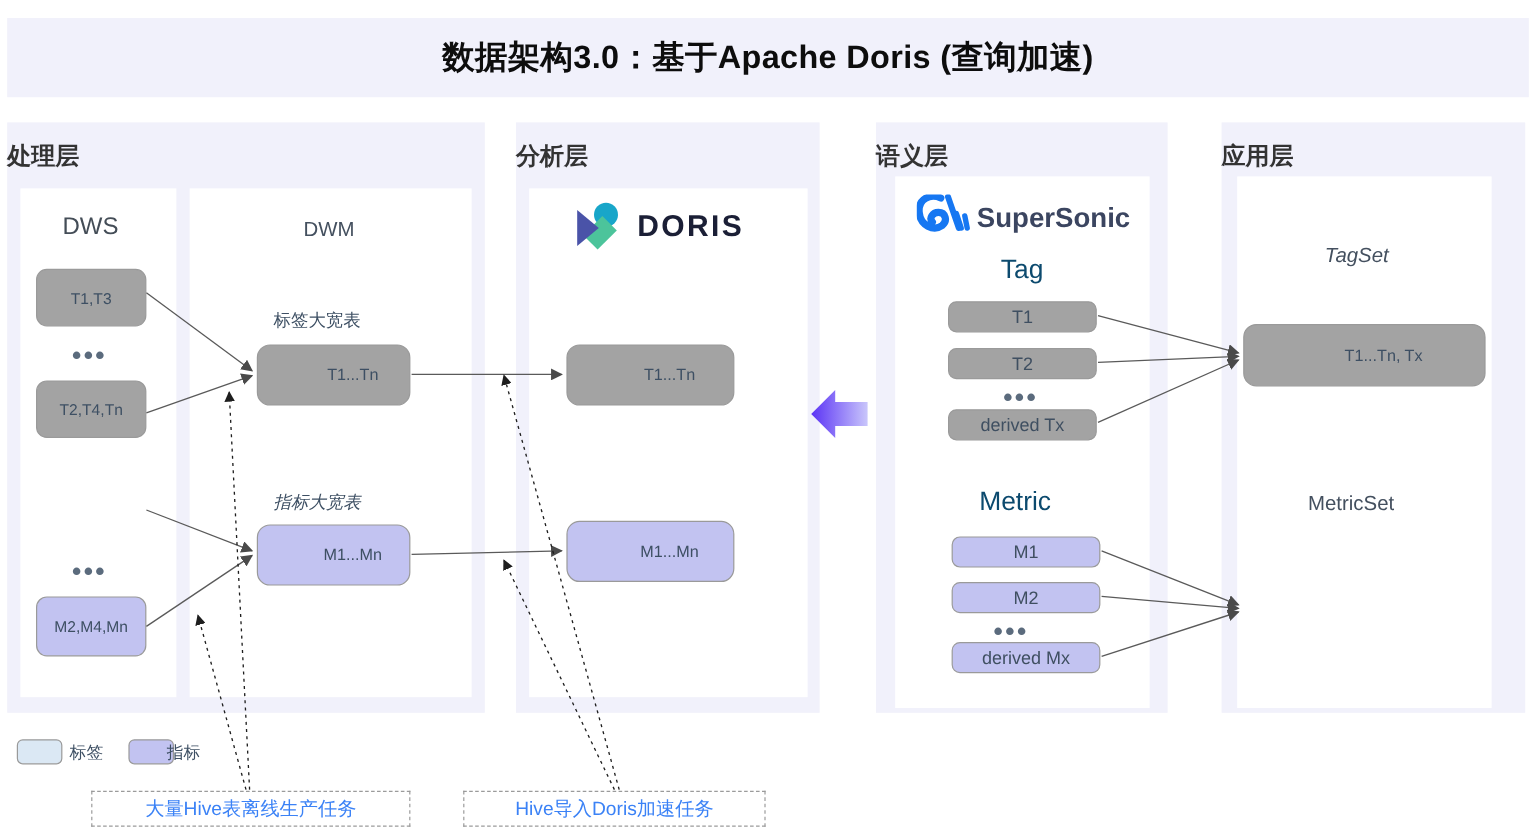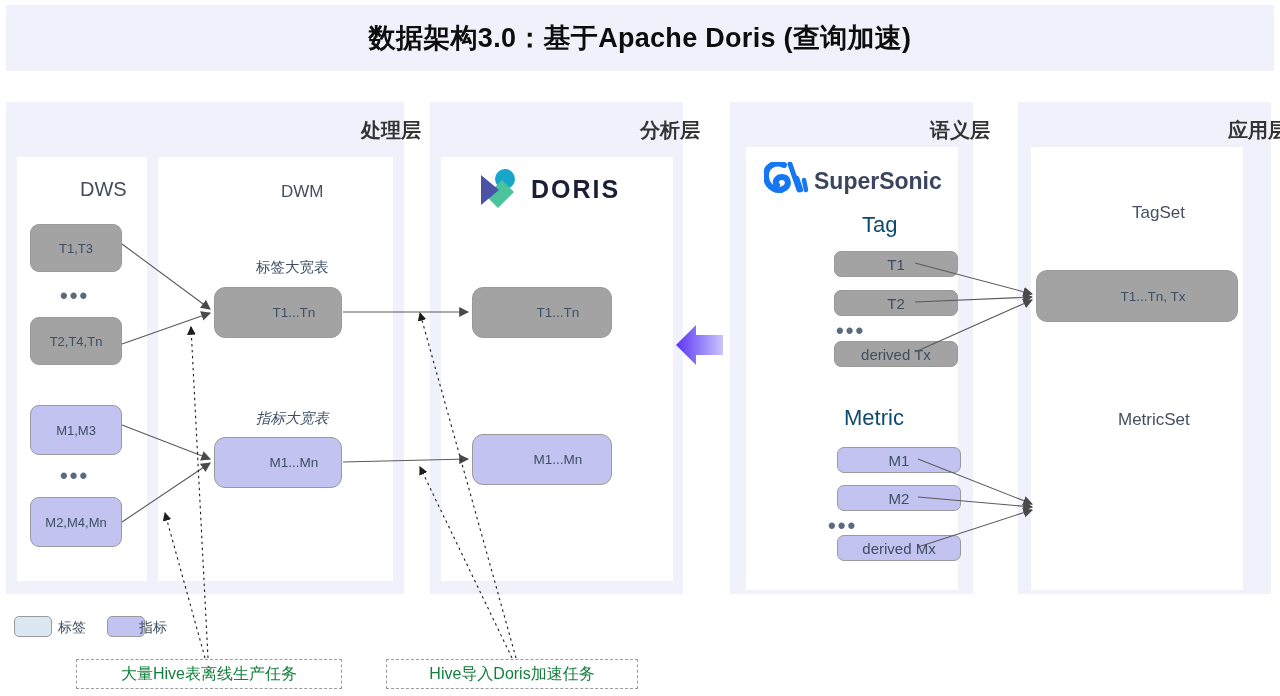--- a/index.html
+++ b/index.html
@@ -7,52 +7,52 @@
     width:1280px;height:696px;
     background:#ffffff;
     font-family:"Liberation Sans","DejaVu Sans",sans-serif;
     position:relative;
     overflow:hidden;
   }
   #stage{position:absolute;left:0;top:0;width:1280px;height:696px;}
 
   
   .banner{
-    position:absolute;left:6px;top:5px;width:1268px;height:66px;
+    position:absolute;left:6px;top:15px;width:1268px;height:66px;
     background:#f1f1fb;
   }
   .banner-title{
     position:absolute;left:0;top:0;width:100%;height:66px;
     display:flex;align-items:center;justify-content:center;
     font-size:27px;font-weight:bold;color:#0d0d0d;letter-spacing:.3px;
     white-space:nowrap;
   }
 
   
   .panel{position:absolute;background:#f1f1fb;}
   .panel-title{
-    position:absolute;left:17px;width:100%;text-align:right;
+    position:absolute;left:0;width:100%;text-align:left;
     font-size:20px;font-weight:bold;color:#333333;
   }
   .card{position:absolute;background:#ffffff;}
 
   
   .node{
     position:absolute;box-sizing:border-box;
     border:1px solid #9a9a9a;border-radius:9px;
     display:flex;align-items:center;justify-content:center;
     color:#3d4f63;font-size:13px;white-space:nowrap;
   }
   .node.tag{background:#a3a3a3;}
   .node.metric{background:#c2c3f1;}
   .node.big{font-size:13.5px;border-radius:11px;padding-left:32px;}
-  .node.slim{border-radius:7px;font-size:15px;color:#3f4f61;margin-left:44px;}
+  .node.slim{border-radius:7px;font-size:15px;color:#3f4f61;}
 
   .lbl{
-    position:absolute;color:#3d4f63;white-space:nowrap;margin-left:28px;
+    position:absolute;color:#3d4f63;white-space:nowrap;
   }
   .lbl.cap{font-size:17px;color:#44505f;}
   .lbl.sub{font-size:14.5px;color:#3d4f63;text-align:right;}
   .lbl.group{font-size:22px;color:#0c4a6e;}
   .lbl.dws{font-size:20px;color:#444d57;line-height:22px;white-space:normal;text-align:left;}
 
   .dots{
     position:absolute;color:#5b6b7d;font-size:22px;letter-spacing:2px;
     font-weight:bold;white-space:nowrap;
   }
@@ -64,21 +64,21 @@
   }
   .legend-swatch.tag{background:#dbe8f4;}
   .legend-swatch.metric{background:#c2c3f1;}
   .legend-text{position:absolute;font-size:14px;color:#3d4f63;white-space:nowrap;}
 
   
   .callout{
     position:absolute;box-sizing:border-box;
     border:1px dashed #9b9b9b;background:#ffffff;
     display:flex;align-items:center;justify-content:center;
-    font-size:16px;color:#15803d;white-space:nowrap;
+    font-size:16px;color:#3b82f6;white-space:nowrap;
   }
 
   
   svg.overlay{position:absolute;left:0;top:0;width:1280px;height:696px;pointer-events:none;}
 
   .logo-text{
     position:absolute;white-space:nowrap;font-weight:bold;
   }
 </style>
 </head>
@@ -96,21 +96,20 @@
   <div class="card" style="left:17px;top:157px;width:130px;height:424px;"></div>
   <div class="card" style="left:158px;top:157px;width:235px;height:424px;"></div>
 
   <div class="lbl dws" style="left:52px;top:178px;width:44px;">DWS</div>
   <div class="lbl cap" style="left:253px;top:182px;">DWM</div>
 
   <div class="node tag" style="left:30px;top:224px;width:92px;height:48px;">T1,T3</div>
   <div class="dots" style="left:60px;top:283px;">•••</div>
   <div class="node tag" style="left:30px;top:317px;width:92px;height:48px;">T2,T4,Tn</div>
 
-  <div class="node metric" style="left:30px;top:405px;width:92px;height:50px;">M1,M3</div>
   <div class="dots" style="left:60px;top:463px;">•••</div>
   <div class="node metric" style="left:30px;top:497px;width:92px;height:50px;">M2,M4,Mn</div>
 
   <div class="lbl sub" style="left:228px;top:258px;">标签大宽表</div>
   <div class="node tag big" style="left:214px;top:287px;width:128px;height:51px;">T1...Tn</div>
 
   <div class="lbl sub" style="left:228px;top:409px;font-style:italic;">指标大宽表</div>
   <div class="node metric big" style="left:214px;top:437px;width:128px;height:51px;">M1...Mn</div>
 
   <div class="panel" style="left:430px;top:102px;width:253px;height:492px;">
@@ -155,21 +154,21 @@
   <div class="node metric slim" style="left:793px;top:447px;width:124px;height:26px;">M1</div>
   <div class="node metric slim" style="left:793px;top:485px;width:124px;height:26px;">M2</div>
   <div class="dots" style="left:828px;top:513px;">•••</div>
   <div class="node metric slim" style="left:793px;top:535px;width:124px;height:26px;">derived Mx</div>
 
   <div class="panel" style="left:1018px;top:102px;width:253px;height:492px;">
     <div class="panel-title" style="top:15px;">应用层</div>
   </div>
   <div class="card" style="left:1031px;top:147px;width:212px;height:443px;"></div>
 
-  <div class="lbl cap" style="left:1104px;top:203px;">TagSet</div>
+  <div class="lbl cap" style="left:1104px;top:203px;font-style:italic;">TagSet</div>
   <div class="node tag big" style="left:1036px;top:270px;width:202px;height:52px;">T1...Tn, Tx</div>
 
   <div class="lbl cap" style="left:1090px;top:410px;">MetricSet</div>
 
   <div class="legend-swatch tag" style="left:14px;top:616px;"></div>
   <div class="legend-text" style="left:58px;top:619px;">标签</div>
   <div class="legend-swatch metric" style="left:107px;top:616px;"></div>
   <div class="legend-text" style="left:139px;top:619px;">指标</div>
 
   <div class="callout" style="left:76px;top:659px;width:266px;height:30px;">大量Hive表离线生产任务</div>

